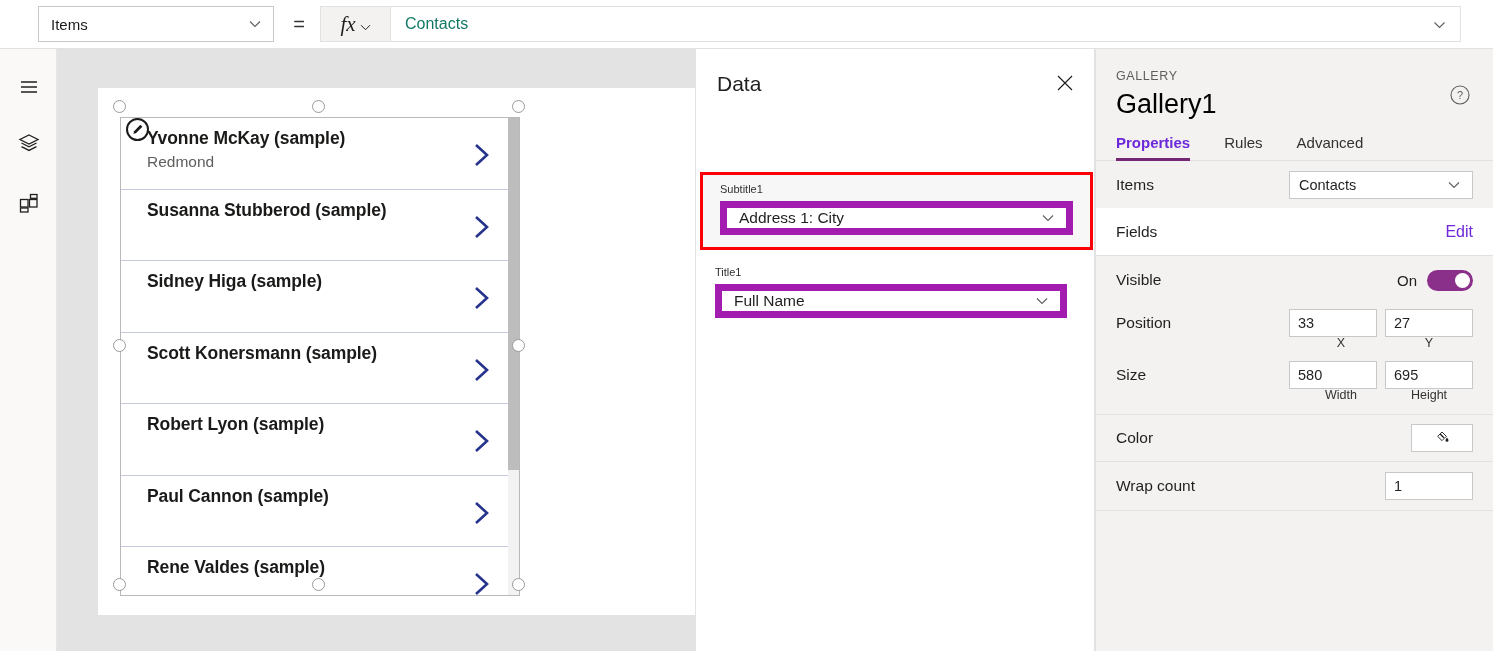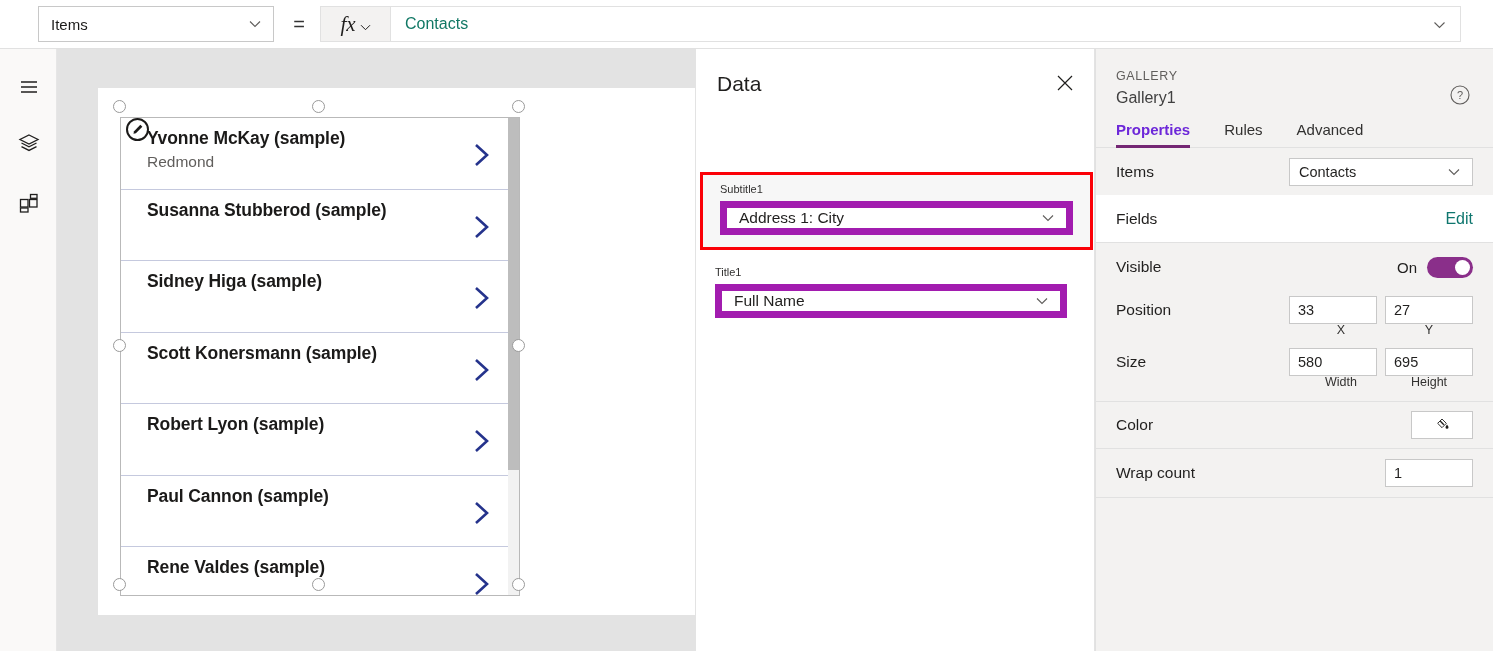--- a/index.html
+++ b/index.html
@@ -294,22 +294,22 @@
   .pp-head {
     position: relative;
     padding: 20px 20px 0 20px;
   }
   .pp-kicker {
     font-size: 12.5px;
     color: #605e5c;
     letter-spacing: 0.6px;
   }
   .pp-name {
-    font-size: 16px;
-    color: #404040;
+    font-size: 27px;
+    color: #000000;
     margin-top: 6px;
   }
   .pp-help {
     position: absolute;
     right: 22px; top: 35px;
     width: 22px; height: 22px;
     cursor: pointer;
   }
   .pp-tabs {
     display: flex;
@@ -358,21 +358,21 @@
     position: relative;
     cursor: pointer;
   }
   .pp-ctrl-combo .val {
     margin-left: 9px;
     font-size: 14.5px;
     color: #201f1e;
   }
   .pp-link {
     font-size: 16px;
-    color: #0f766e;
+    color: #6d28d9;
     cursor: pointer;
   }
   .toggle-wrap { display: flex; align-items: center; }
   .toggle-text {
     font-size: 15px;
     color: #201f1e;
     margin-right: 10px;
   }
   .toggle {
     width: 46px; height: 21px;

